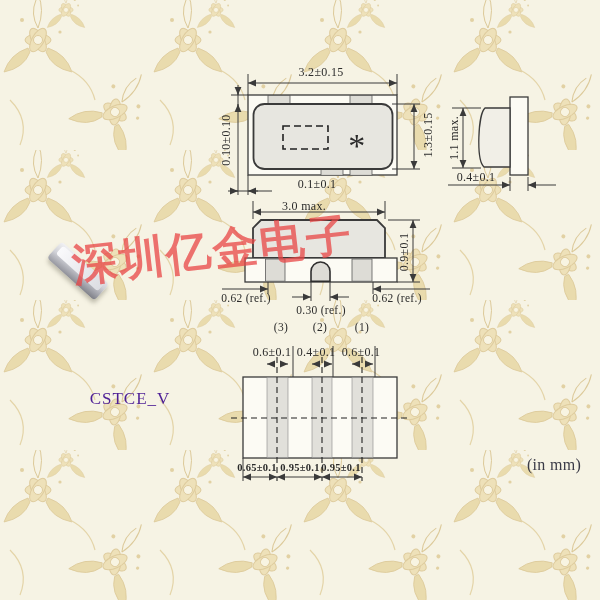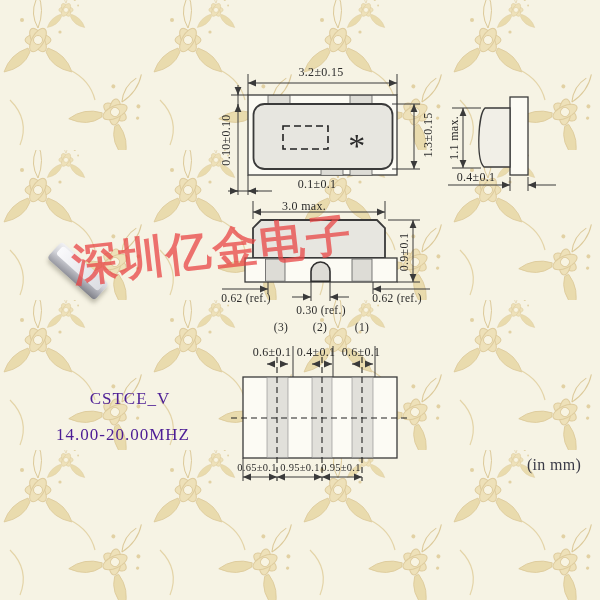--- a/index.html
+++ b/index.html
@@ -4,21 +4,21 @@
 <style>
   html,body{margin:0;padding:0;}
   .stage{position:relative;width:600px;height:600px;overflow:hidden;background:#f5f2e3;
          font-family:"Liberation Serif","DejaVu Serif",serif;}
   .layer{position:absolute;left:0;top:0;}
   
   .lbl{position:absolute;transform:translate(-50%,-50%);white-space:nowrap;
        font-size:12px;color:#2b2b2b;letter-spacing:.3px;z-index:30;}
   .rot{transform:translate(-50%,-50%) rotate(-90deg);}
   .sm{font-size:11.5px;font-family:Liberation Serif, serif;}
-  .xs{font-size:10.5px;}
+  .xs{font-size:10.5px;font-weight:bold;}
   .big{font-size:17px;color:#4c1d95;letter-spacing:1px;}
   .mark{font-size:34px;color:#2b2b2b;}
   .units{font-size:16px;color:#3a3a46;}
   
   .watermark{position:absolute;left:76px;top:236px;font-size:45px;font-weight:700;
        font-family:"DejaVu Sans","Liberation Sans",sans-serif;letter-spacing:2px;
        color:rgba(232,70,70,.75);transform:rotate(-6.5deg);transform-origin:0 100%;
        z-index:40;white-space:nowrap;}
   
   .photo{position:absolute;left:40px;top:244px;width:80px;height:70px;z-index:20;}
@@ -193,18 +193,17 @@
   <span class="lbl sm" style="left:362px;top:327px;">(1)</span>
 
   <span class="lbl" style="left:272px;top:352px;">0.6±0.1</span>
   <span class="lbl" style="left:316px;top:352px;">0.4±0.1</span>
   <span class="lbl" style="left:361px;top:352px;">0.6±0.1</span>
   <span class="lbl xs" style="left:257px;top:467px;">0.65±0.1</span>
   <span class="lbl xs" style="left:300px;top:467px;">0.95±0.1</span>
   <span class="lbl xs" style="left:341px;top:467px;">0.95±0.1</span>
 
   <span class="lbl big" style="left:130px;top:399px;">CSTCE_V</span>
-  <span class="lbl big" style="left:123px;top:435px;">14.00-20.00MHZ</span>
   <span class="lbl units" style="left:554px;top:465px;">(in mm)</span>
 
   <span class="watermark">深圳亿金电子</span>
 
 </div>
 
 </body></html>

